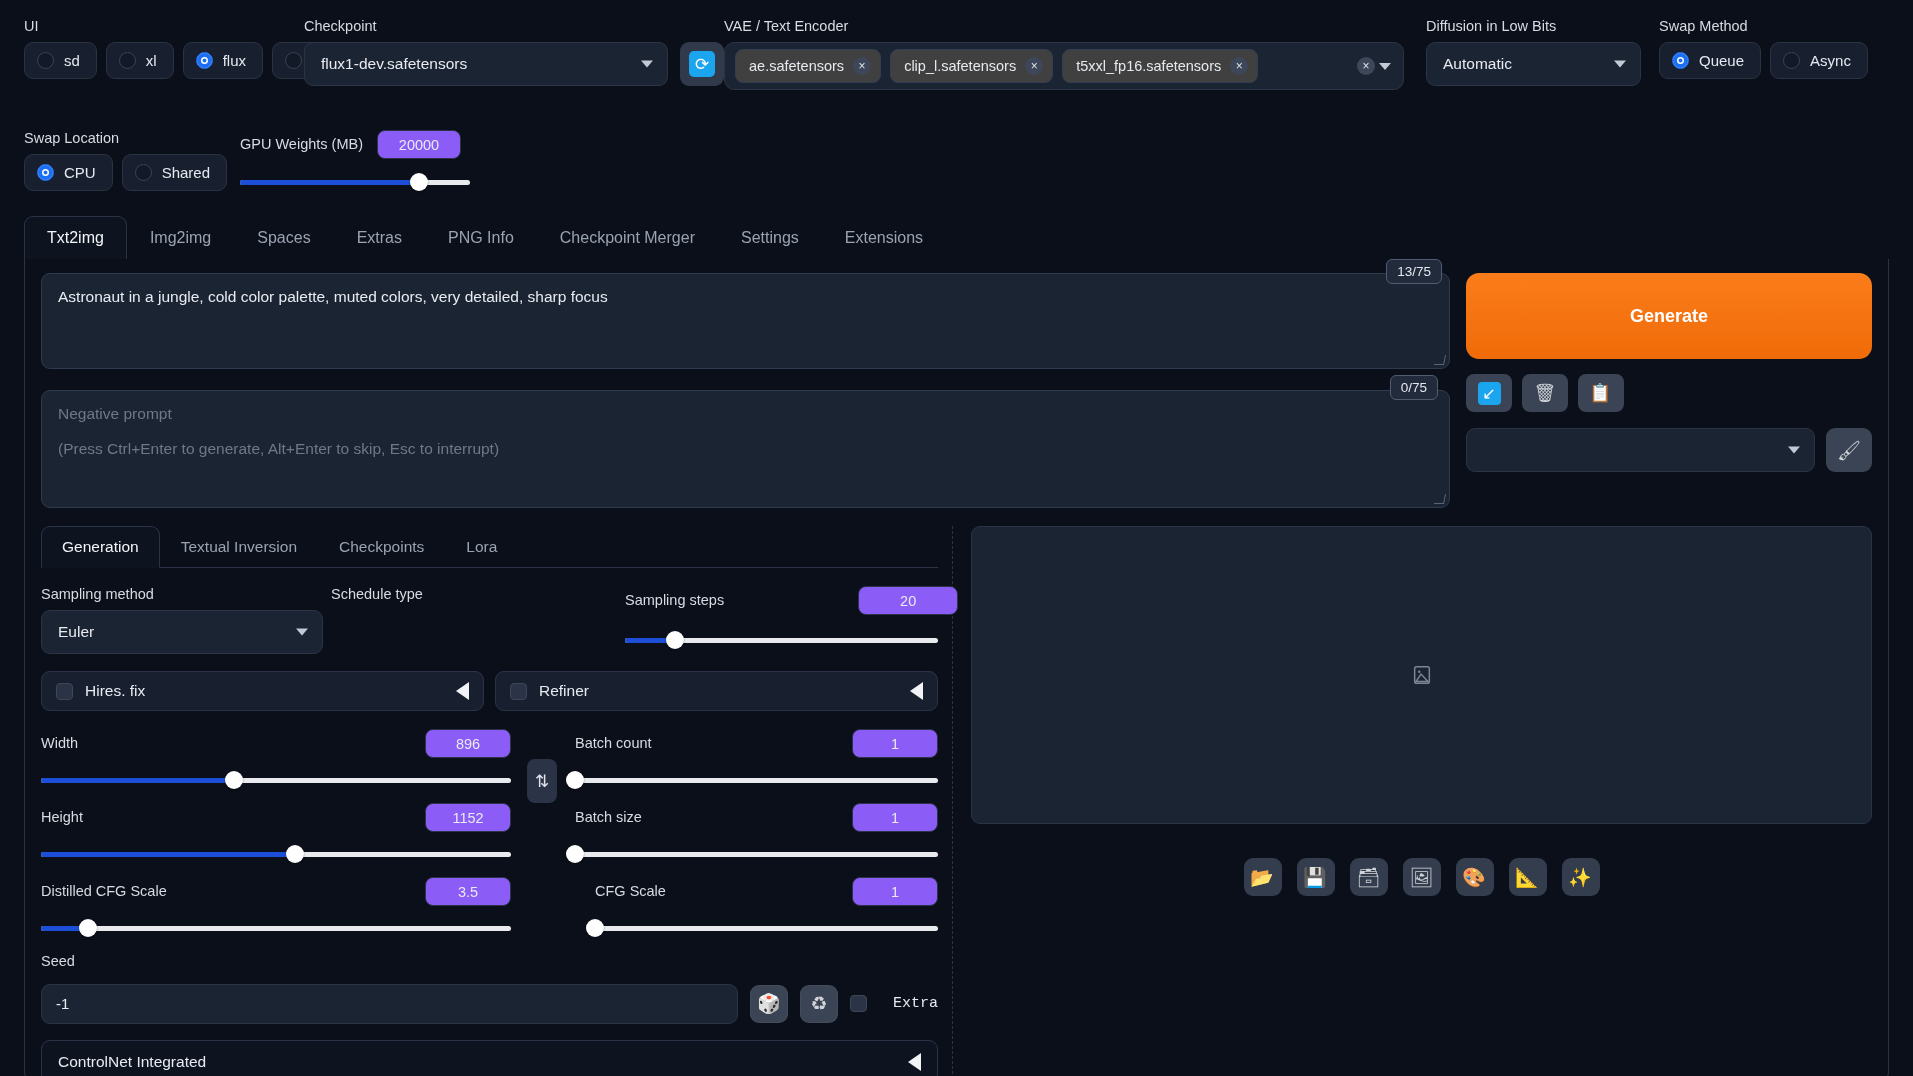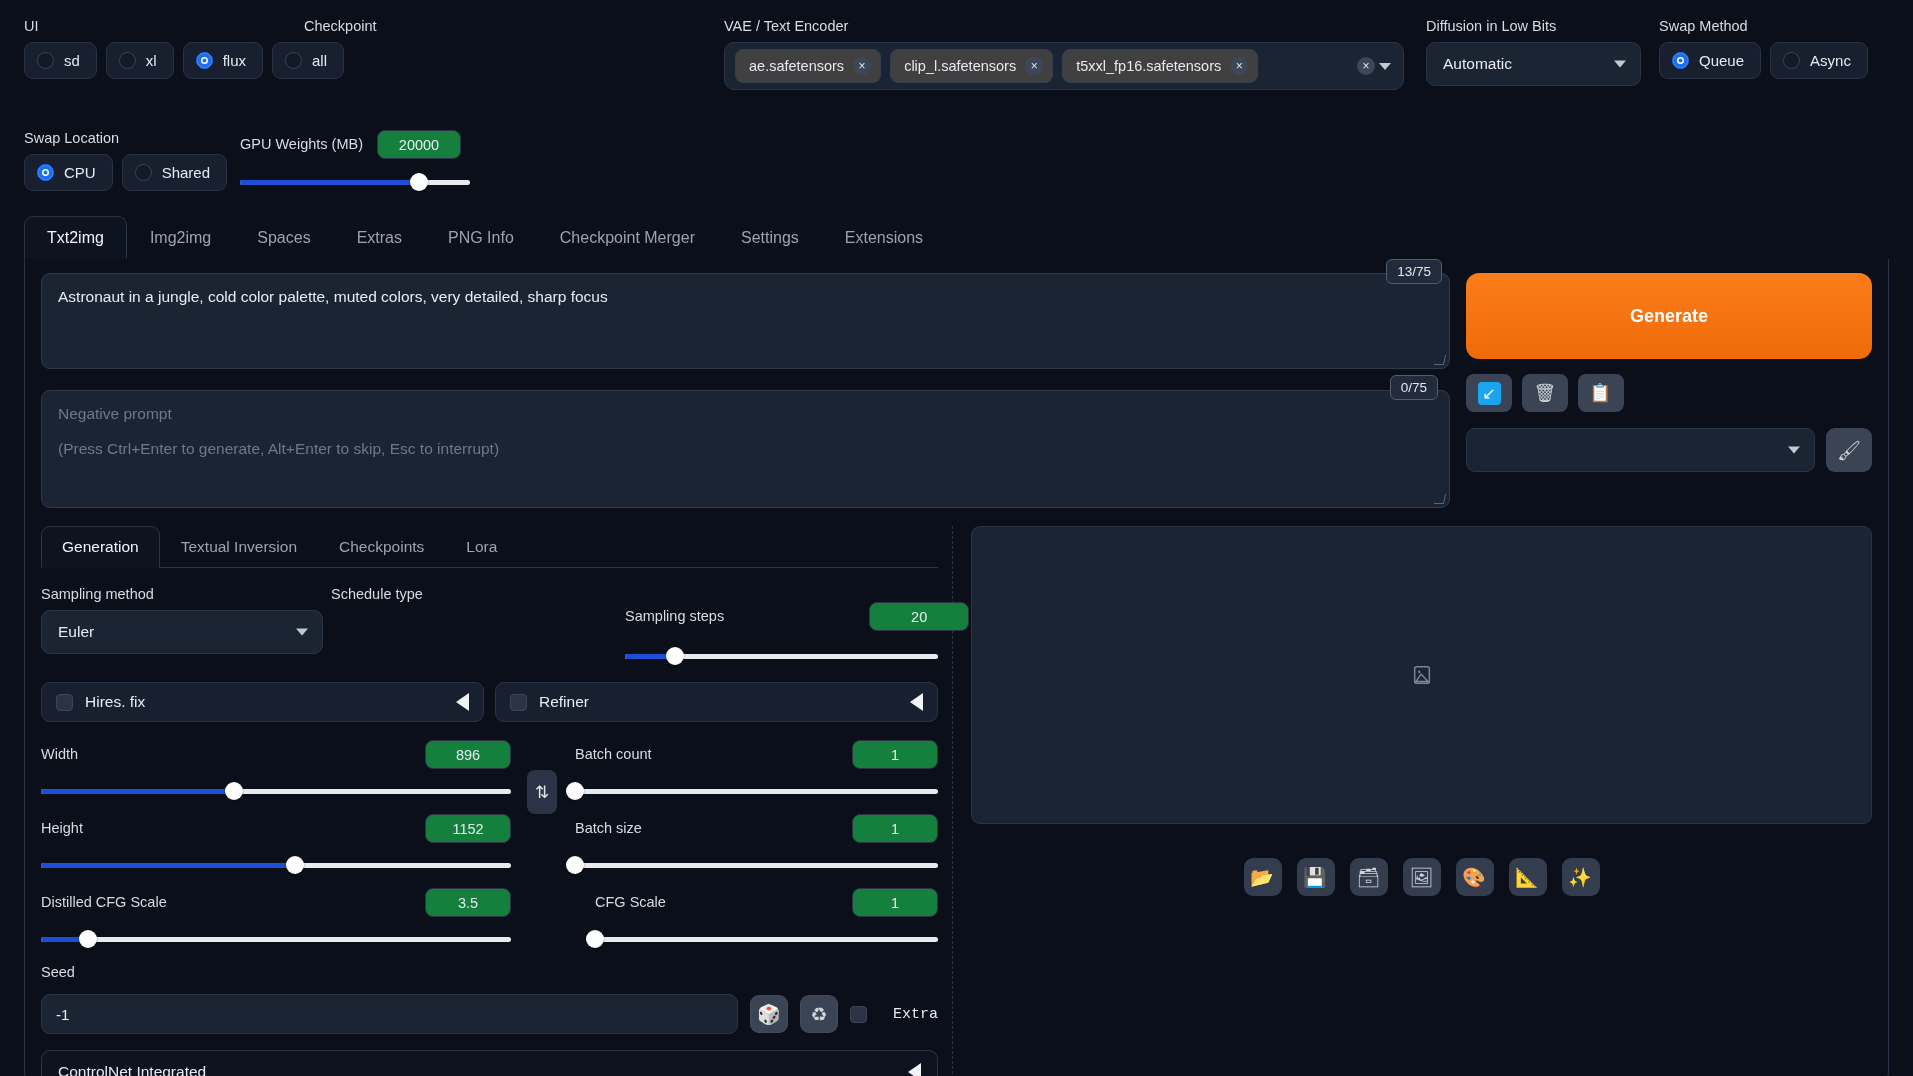--- a/index.html
+++ b/index.html
@@ -37,21 +37,21 @@
     border-radius: 9px; height: 44px; display: flex; align-items: center;
     padding: 0 42px 0 16px; font-size: 15.5px; color: #e8ebf1; cursor: pointer;
   }
   .select .caret {
     position: absolute; right: 14px; top: 50%; transform: translateY(-50%);
     width: 0; height: 0; border-left: 6px solid transparent;
     border-right: 6px solid transparent; border-top: 7px solid #c3c9d4;
   }
 
   .numbox {
-    background: #15803d; border: 1px solid #2b3446; border-radius: 8px;
+    background: #8b5cf6; border: 1px solid #2b3446; border-radius: 8px;
     height: 29px; min-width: 84px; display: flex; align-items: center;
     justify-content: center; font-size: 14.5px; color: #e8ebf1;
   }
 
   .iconbtn {
     width: 38px; height: 38px; border-radius: 9px;
     background: #3b4454; border: 1px solid #49536380;
     display: flex; align-items: center; justify-content: center;
     font-size: 19px; cursor: pointer;
   }
@@ -179,21 +179,21 @@
 
   .subtabs { display: flex; align-items: flex-end; margin-bottom: 0; }
   .subtab { font-size: 15.5px; color: #9aa3b2; padding: 11px 20px; cursor: pointer; border: 1px solid transparent; border-radius: 9px 9px 0 0; }
   .subtab.active { color: #f2f4f8; background: #0e1320; border-color: #2b3446; border-bottom-color: #0e1320; }
   .subline { height: 1px; background: #2b3446; margin-top: -1px; margin-bottom: 18px; }
 
   .sampler-row { display: flex; gap: 8px; align-items: flex-start; }
   .sm-col { width: 282px; }
   .sm-col.b { width: 278px; }
   .steps-col { flex: 1; padding-left: 8px; }
-  .steps-top { display: flex; align-items: center; gap: 15px; margin-top: 16px; }
+  .steps-top { display: flex; align-items: center; gap: 4px; }
   .steps-top .lbl { flex: none; }
   .steps-top .numbox { margin-left: 130px; min-width: 100px; }
 
   .acc-row { display: flex; gap: 11px; margin-top: 17px; }
   .accordion {
     flex: 1; height: 40px; background: #182030; border: 1px solid #2b3446;
     border-radius: 9px; display: flex; align-items: center; gap: 12px;
     padding: 0 14px; font-size: 15.5px; color: #e8ebf1; cursor: pointer;
   }
   .acc-tri { margin-left: auto; width: 0; height: 0; border-top: 9px solid transparent; border-bottom: 9px solid transparent; border-right: 13px solid #f1f3f7; }
@@ -267,20 +267,29 @@
         </div>
         <div class="radio">
           <span class="dot"></span>
           <span>all</span>
         </div>
       </div>
     </div>
 
     <div class="hdr-ckpt fieldgroup">
       <div class="lbl">Checkpoint</div>
+      <div class="ckpt-row">
+        <div class="select" style="flex:1">
+          <span>flux1-dev.safetensors</span>
+          <span class="caret"></span>
+        </div>
+        <div class="refresh-btn">
+          <span class="refresh-glyph">⟳</span>
+        </div>
+      </div>
     </div>
 
     <div class="hdr-vae fieldgroup">
       <div class="lbl">VAE / Text Encoder</div>
       <div class="token-field">
         <div class="token">
           <span>ae.safetensors</span>
           <span class="token-x">×</span>
         </div>
         <div class="token">

